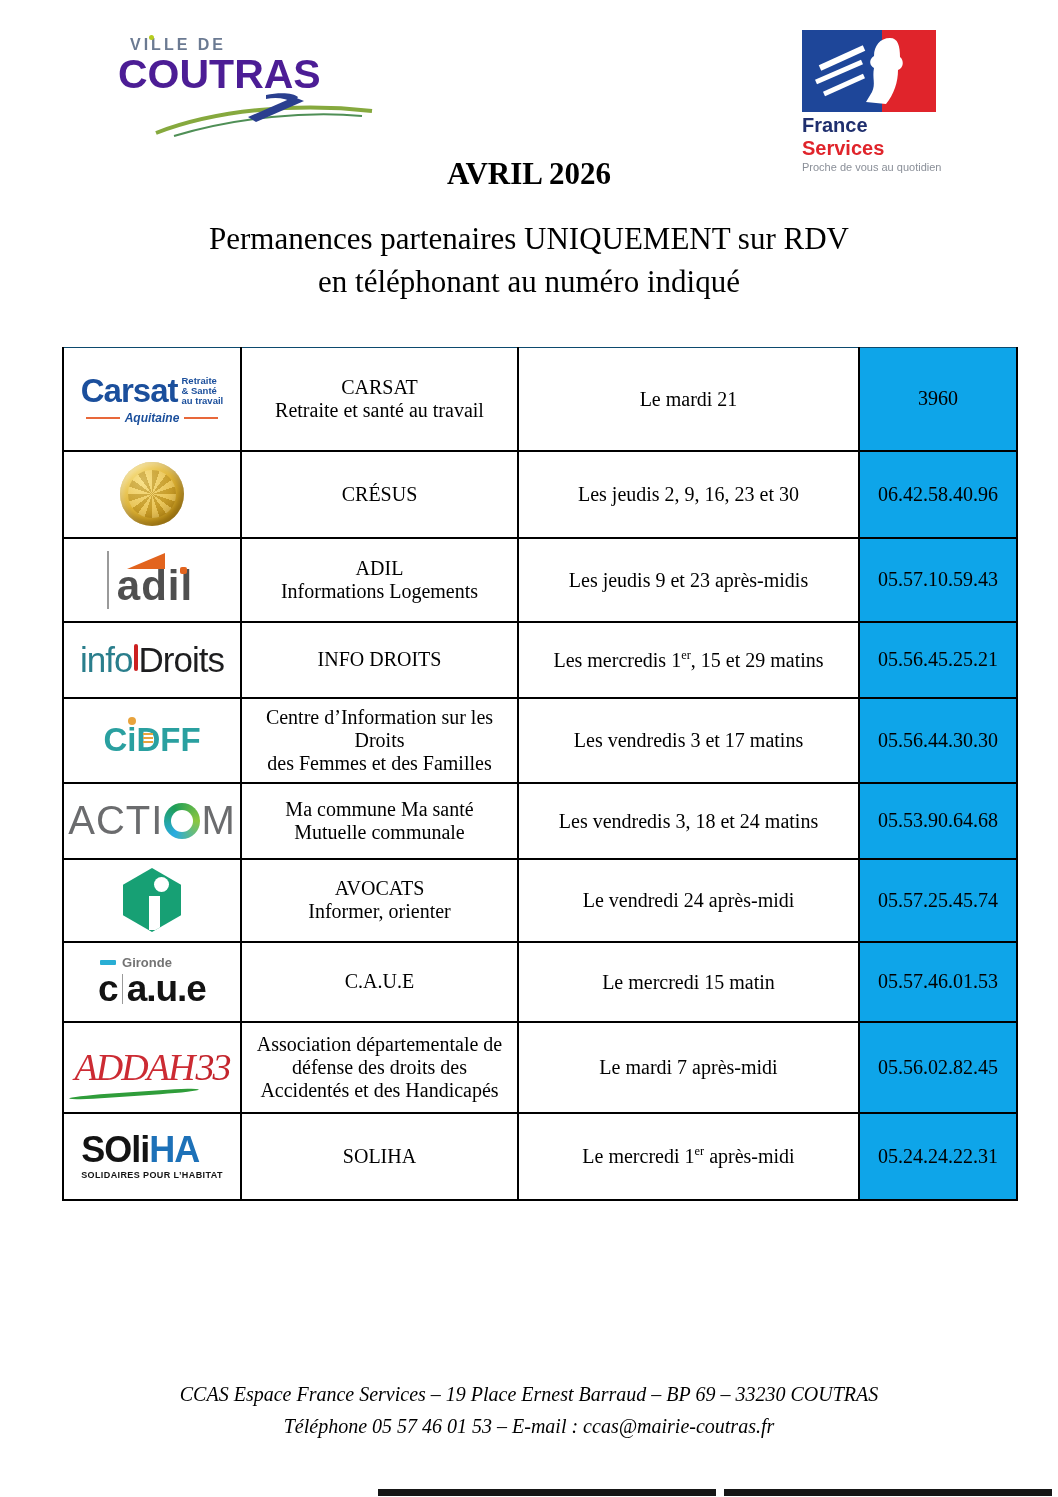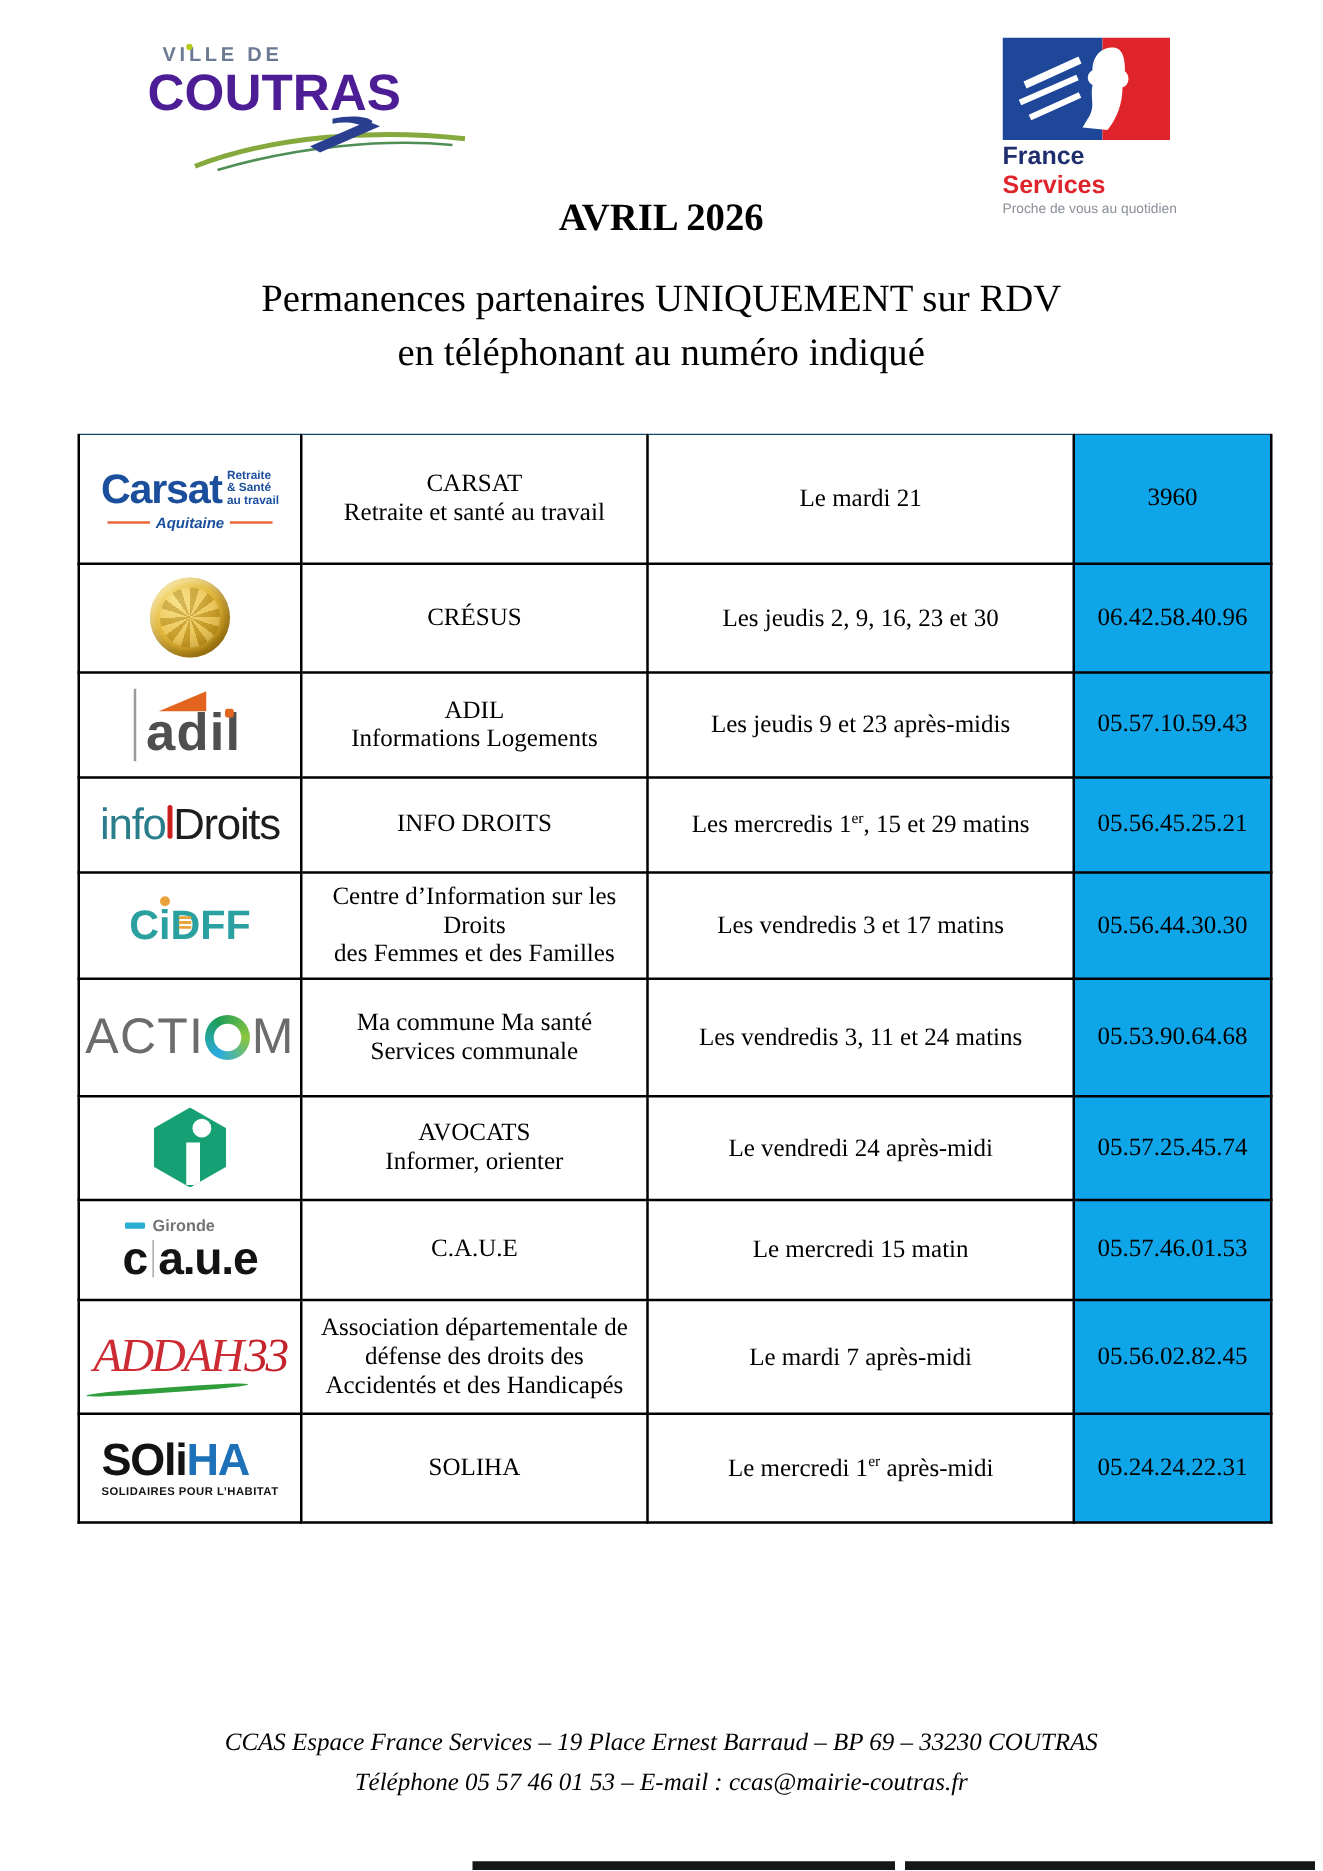--- a/index.html
+++ b/index.html
@@ -265,35 +265,35 @@
       </div>
     </td>
     <td class="org-cell">
       <div>Centre d’Information sur les Droits</div>
       <div>des Femmes et des Familles</div>
     </td>
     <td class="sched-cell"><span>Les vendredis 3 et 17 matins</span><sup></sup><span></span></td>
     <td class="phone-cell">05.56.44.30.30</td>
   </tr>
 
-  <tr style="height:94px;border-radius:14px;">
+  <tr style="height:76px;border-radius:14px;">
     <td class="logo-cell">
       <div class="logo-wrap">
         <div class="actiom">
           <span>ACTI</span>
           <span class="actiom-o"></span>
           <span>M</span>
         </div>
       </div>
     </td>
     <td class="org-cell">
       <div>Ma commune Ma santé</div>
-      <div>Services communale</div>
-    </td>
-    <td class="sched-cell"><span>Les vendredis 3, 11 et 24 matins</span><sup></sup><span></span></td>
+      <div>Mutuelle communale</div>
+    </td>
+    <td class="sched-cell"><span>Les vendredis 3, 18 et 24 matins</span><sup></sup><span></span></td>
     <td class="phone-cell">05.53.90.64.68</td>
   </tr>
 
   <tr style="height:83px;">
     <td class="logo-cell">
       <div class="logo-wrap">
         <div class="avocats-hex"></div>
       </div>
     </td>
     <td class="org-cell">

